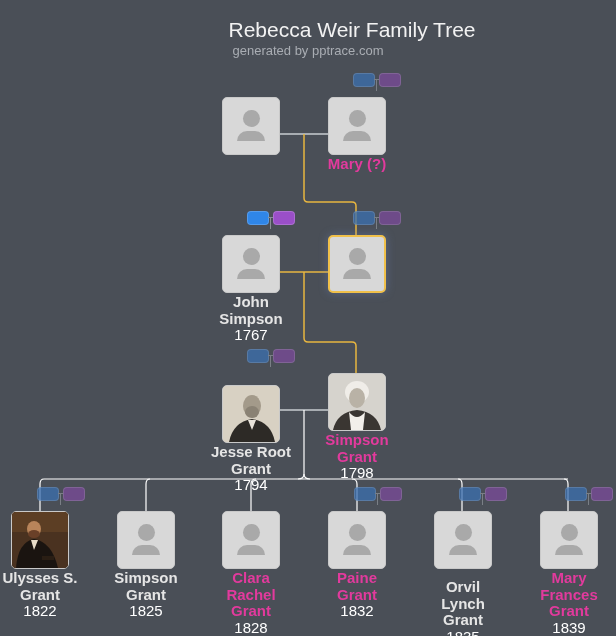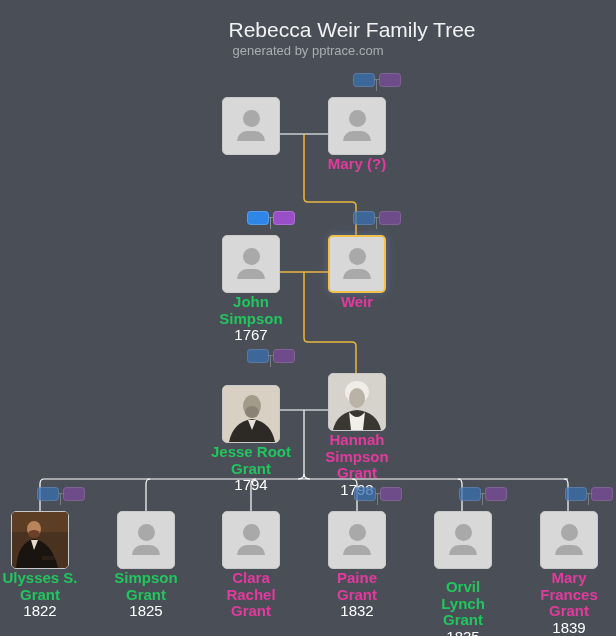--- a/index.html
+++ b/index.html
@@ -31,21 +31,21 @@
   }
   .body {
     position:absolute; left:50%; top:33px; width:28px; height:10px;
     margin-left:-14px; background:#a9a9a9; border-radius:14px 14px 0 0;
   }
   .photo { position:absolute; left:0; top:0; width:100%; height:100%; }
   .label {
     position:absolute; width:120px; left:50%; margin-left:-60px;
     text-align:center; font-weight:bold; font-size:15px; line-height:16.5px;
   }
-  .label .name.male { color:#22c55e; }
+  .label .name.male { color:#e5e5e5; }
   .label .name.female { color:#e23a9d; }
   .label .year { color:#ffffff; font-weight:normal; font-size:15px; }
   .pill-group { position:absolute; width:50px; height:14px; }
   .pill {
     position:absolute; top:0; width:20px; height:12px; border-radius:4px;
     border:1px solid rgba(255,255,255,0.18);
   }
   .pill.blue { left:0; background:#3a6fb0; }
   .pill.purple { left:26px; background:#7a4a9a; }
   .pill-group.active .pill.blue { background:#2f86e8; }
@@ -133,21 +133,20 @@
     <div class="year">1767</div>
   </div>
 </div>
 
 <div class="node" style="left:328px; top:235px;">
   <div class="card selected">
     <div class="head" style="top:11px;"></div>
     <div class="body" style="top:32px;"></div>
   </div>
   <div class="label" style="top:59px;">
-    <div class="name female">Weir</div>
   </div>
 </div>
 
 <div class="pill-group dim" style="left:247px; top:349px;">
   <div class="pill blue"></div>
   <div class="pill-connector"></div>
   <div class="pill-stem"></div>
   <div class="pill purple"></div>
 </div>
 
@@ -172,21 +171,20 @@
   <div class="card" style="background:#d5d2cc;">
     <svg class="photo" viewBox="0 0 56 56">
       <rect width="56" height="56" fill="#d6d3cd"></rect>
       <ellipse cx="28" cy="18" rx="12" ry="11" fill="#f0ede8"></ellipse>
       <ellipse cx="28" cy="24" rx="8" ry="10" fill="#b9b2a6"></ellipse>
       <path d="M4 56 Q8 38 28 36 Q48 38 52 56 Z" fill="#3a3632"></path>
       <path d="M20 38 Q28 48 36 38 L34 56 L22 56 Z" fill="#f2efea"></path>
     </svg>
   </div>
   <div class="label" style="top:59px;">
-    <div class="name female">Hannah</div>
     <div class="name female">Simpson</div>
     <div class="name female">Grant</div>
     <div class="year">1798</div>
   </div>
 </div>
 
 <div class="pill-group dim" style="left:37px; top:487px;">
   <div class="pill blue"></div>
   <div class="pill-connector"></div>
   <div class="pill-stem"></div>
@@ -244,20 +242,21 @@
 
 <div class="node" style="left:222px; top:511px;">
   <div class="card">
     <div class="head"></div>
     <div class="body"></div>
   </div>
   <div class="label" style="top:59px;">
     <div class="name female">Clara</div>
     <div class="name female">Rachel</div>
     <div class="name female">Grant</div>
+    <div class="year">1828</div>
   </div>
 </div>
 
 <div class="node" style="left:328px; top:511px;">
   <div class="card">
     <div class="head"></div>
     <div class="body"></div>
   </div>
   <div class="label" style="top:59px;">
     <div class="name female">Paine</div>

